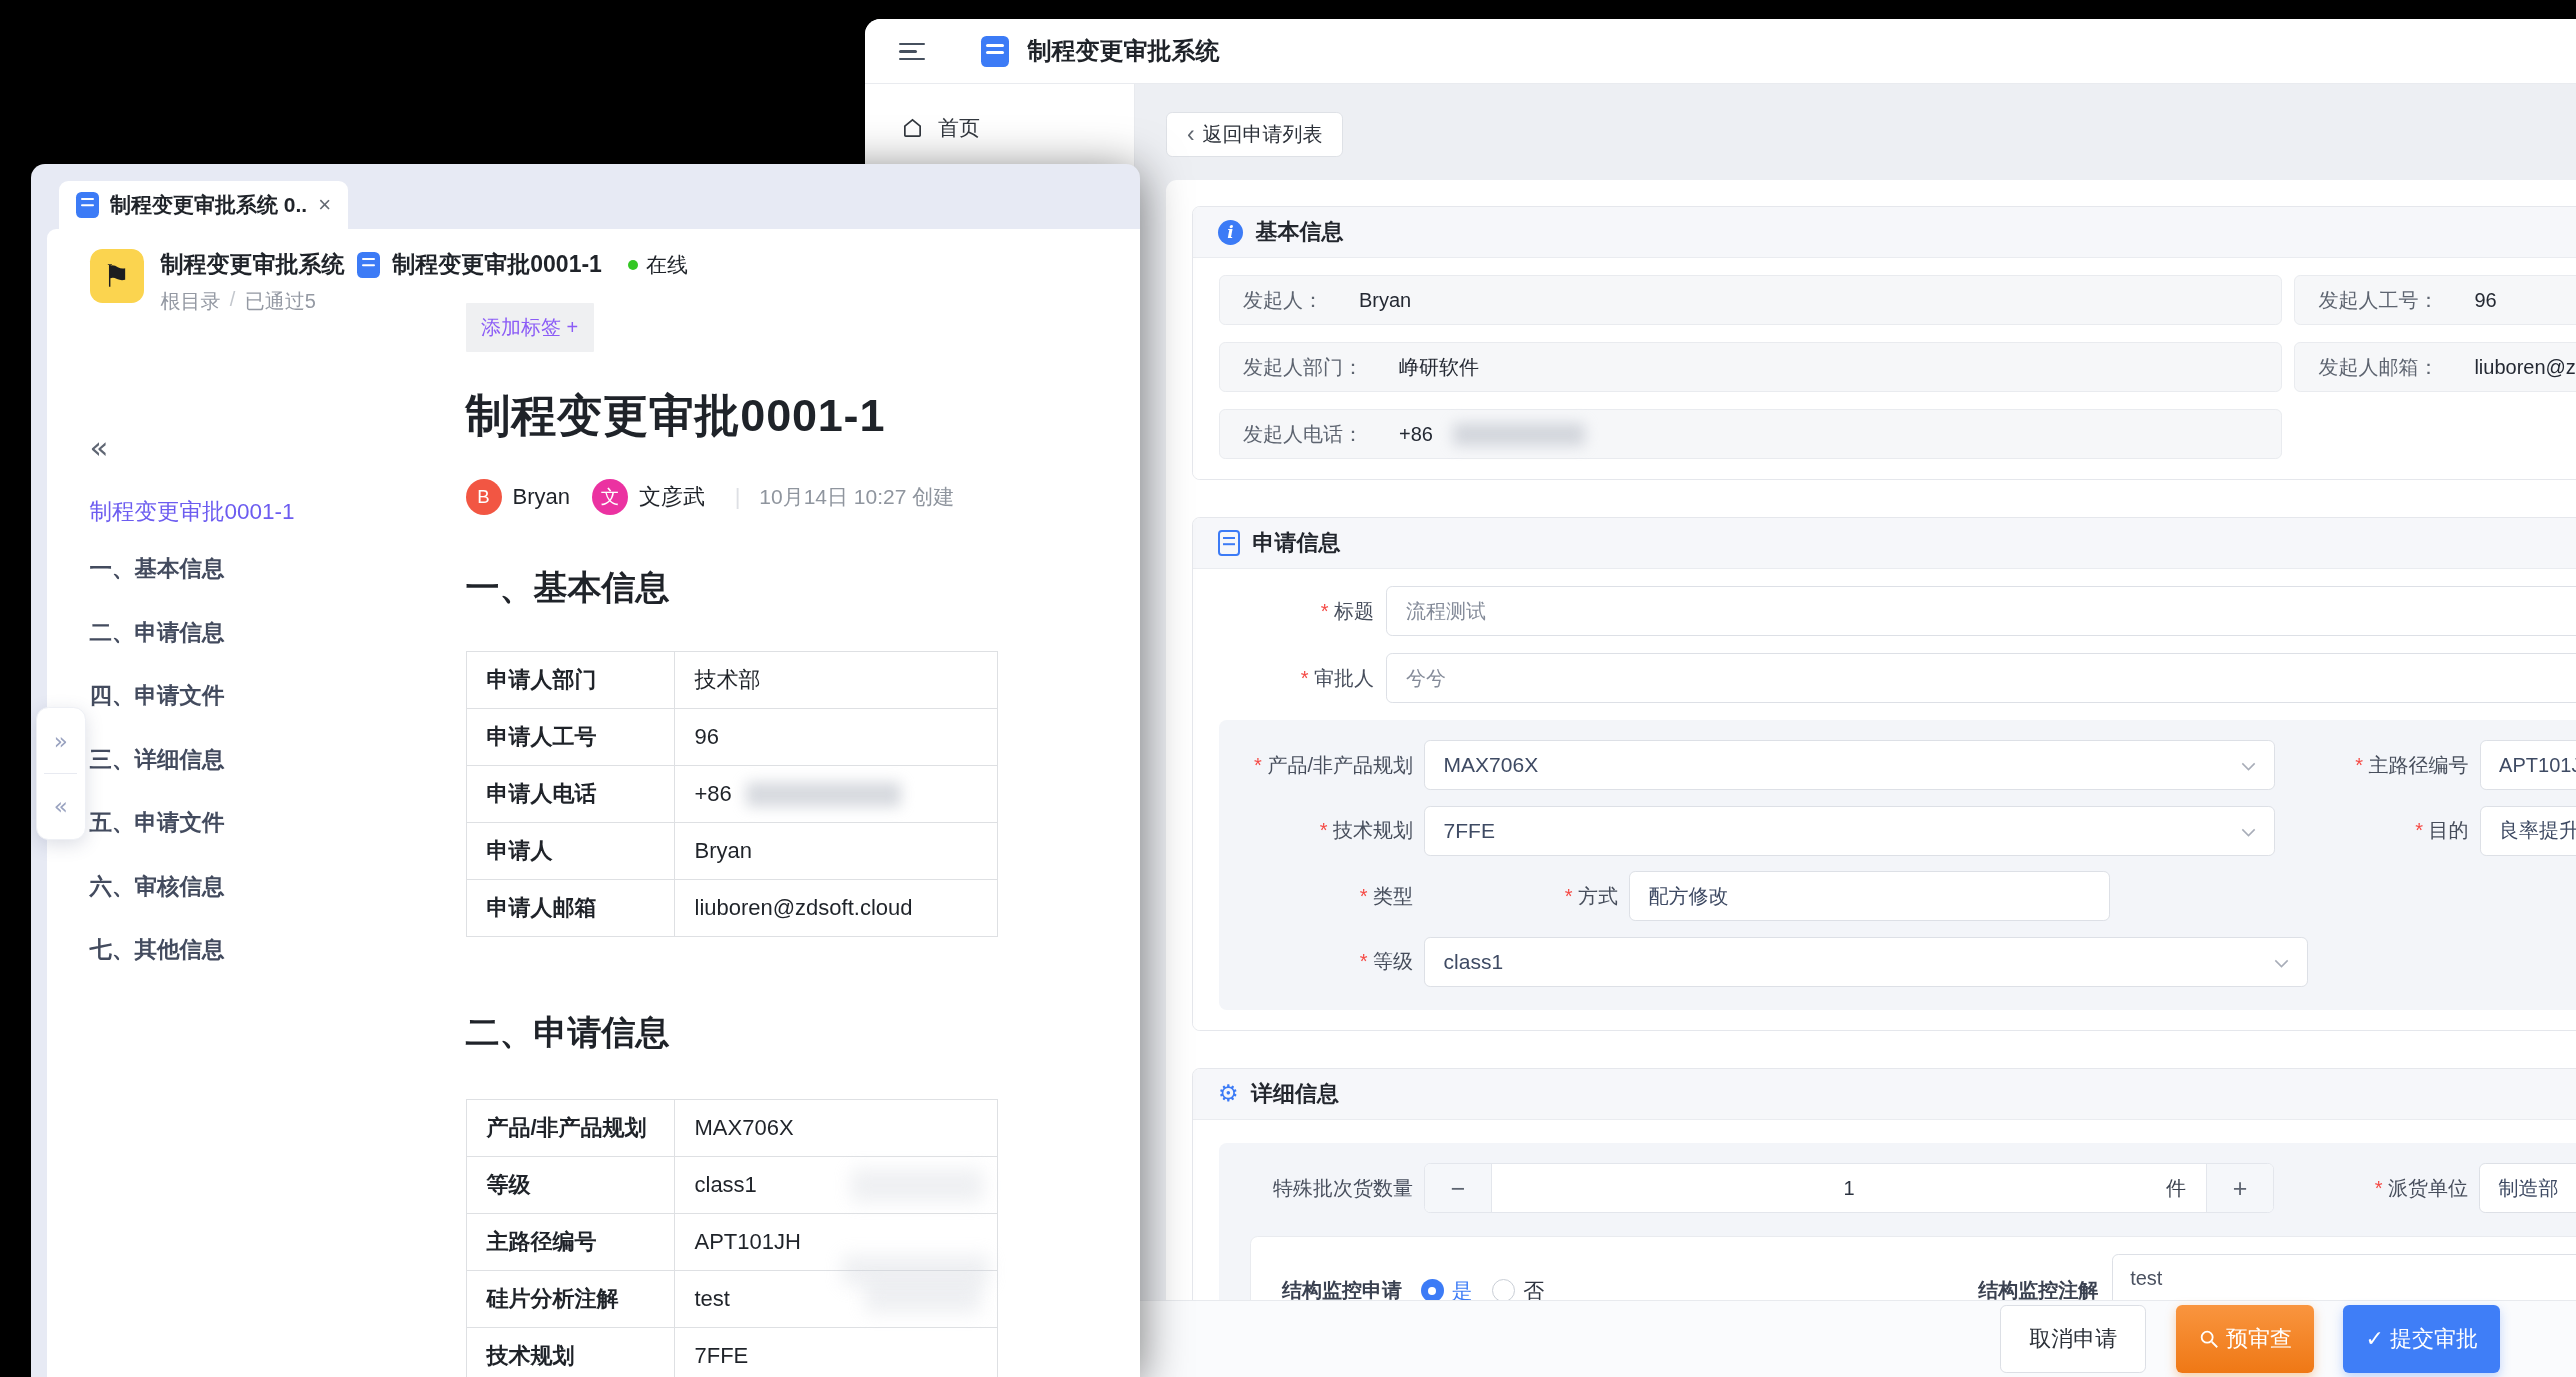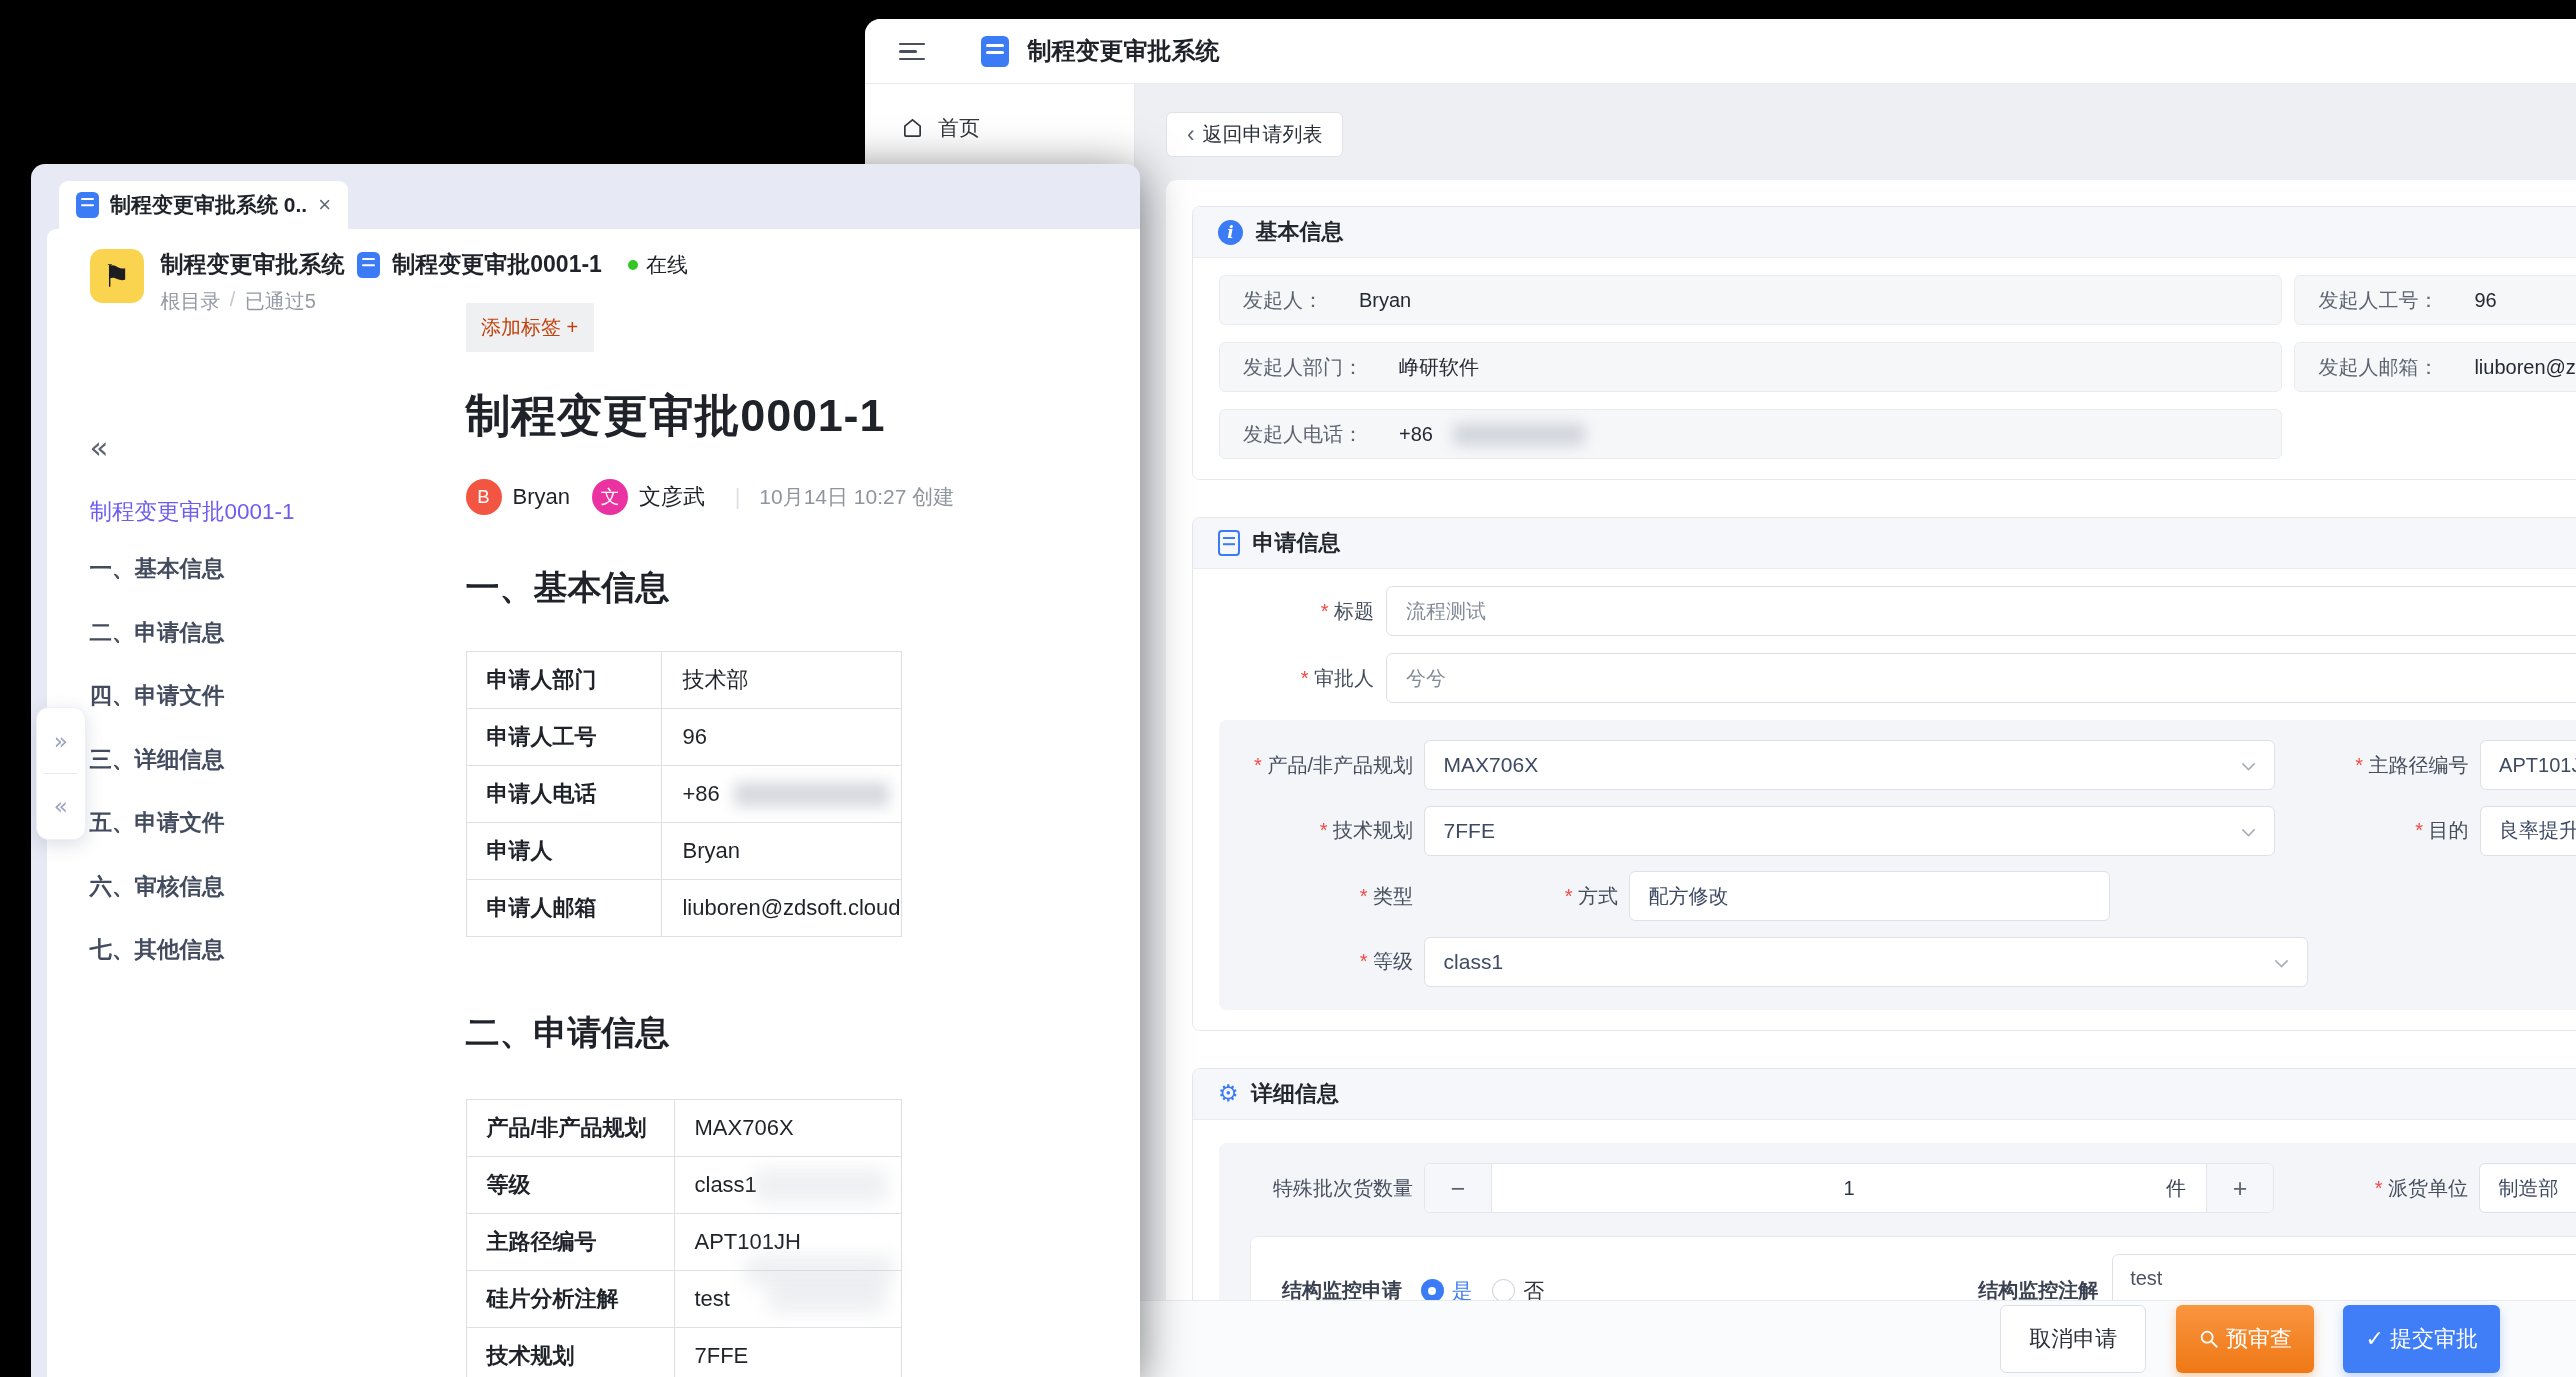--- a/index.html
+++ b/index.html
@@ -108,30 +108,30 @@
   .status-text { font-size:21px; color:#1f2329; }
   .breadcrumb { font-size:20px; color:#9499a3; display:flex; gap:9.3px; }
   .bc-sep { color:#c3c7cd; }
 
   .outline { position:absolute; left:43px; top:200px; width:349px; }
   .collapse-ic { font-size:31px; color:#5f6673; cursor:pointer; font-family:"DejaVu Sans",sans-serif; }
   .outline-link { display:block; margin-top:31px; font-size:22.5px; color:#6c5cf0; cursor:pointer; white-space:nowrap; }
   .outline-item { display:block; margin-top:21px; font-size:22.5px; font-weight:600; color:#434b5e; cursor:pointer; white-space:nowrap; line-height:1.0; padding:10px 0; }
 
   .doc-area { position:absolute; left:419px; top:74px; width:543px; }
-  .tag-chip { display:inline-flex; background:#eff0f2; color:#c2410c; border-radius:1px; padding:11px 15.5px; font-size:20px; cursor:pointer; }
+  .tag-chip { display:inline-flex; background:#eff0f2; color:#8b5cf6; border-radius:1px; padding:11px 15.5px; font-size:20px; cursor:pointer; }
   .doc-title { margin-top:34px; font-size:45px; font-weight:bold; color:#1f2329; letter-spacing:0.8px; white-space:nowrap; }
   .doc-meta { margin-top:33px; display:flex; align-items:center; gap:11px; }
   .avatar { width:36px; height:36px; border-radius:50%; color:#fff; font-size:18.6px; display:flex; align-items:center; justify-content:center; flex:0 0 auto; }
   .meta-name { font-size:22px; color:#1f2329; margin-right:11px; }
   .meta-sep { color:#dee0e5; font-size:22px; margin:0 7.8px; }
   .meta-date { font-size:21px; color:#8f959e; white-space:nowrap; }
   .doc-h2 { font-size:34px; font-weight:bold; color:#1f2329; white-space:nowrap; }
   .mt1 { margin-top:50px; } .mt2 { margin-top:73px; }
-  .doc-table { margin-top:40px; border-collapse:collapse; width:436px; }
+  .doc-table { margin-top:40px; border-collapse:collapse; width:532px; }
   .doc-table td { border:0.8px solid #dee0e3; height:57px; font-size:22px; color:#1f2329; padding-left:20px; vertical-align:middle; position:relative; }
   .doc-table td.lab { width:208px; font-weight:bold; }
   .blur-patch { display:inline-block; background:#b6bbc5; filter:blur(7px); opacity:.55; border-radius:3.1px; vertical-align:middle; }
   .faint { position:absolute; background:#c9cdd6; filter:blur(9.3px); opacity:.3; border-radius:4.7px; }
 
   .edge-pill { position:absolute; left:4.7px; top:543px; width:50px; background:#fff; border:0.8px solid #eef0f5; border-radius:12.4px;
     box-shadow:0 4.7px 18.6px rgba(60,70,110,.18); z-index:12; overflow:hidden; }
   .edge-btn { height:65px; display:flex; align-items:center; justify-content:center; font-size:23px; color:#9aa3c0; cursor:pointer; font-family:"DejaVu Sans",sans-serif; }
   .edge-div { height:0.8px; background:#e8eaf1; margin:0 7.8px; }
 </style>

